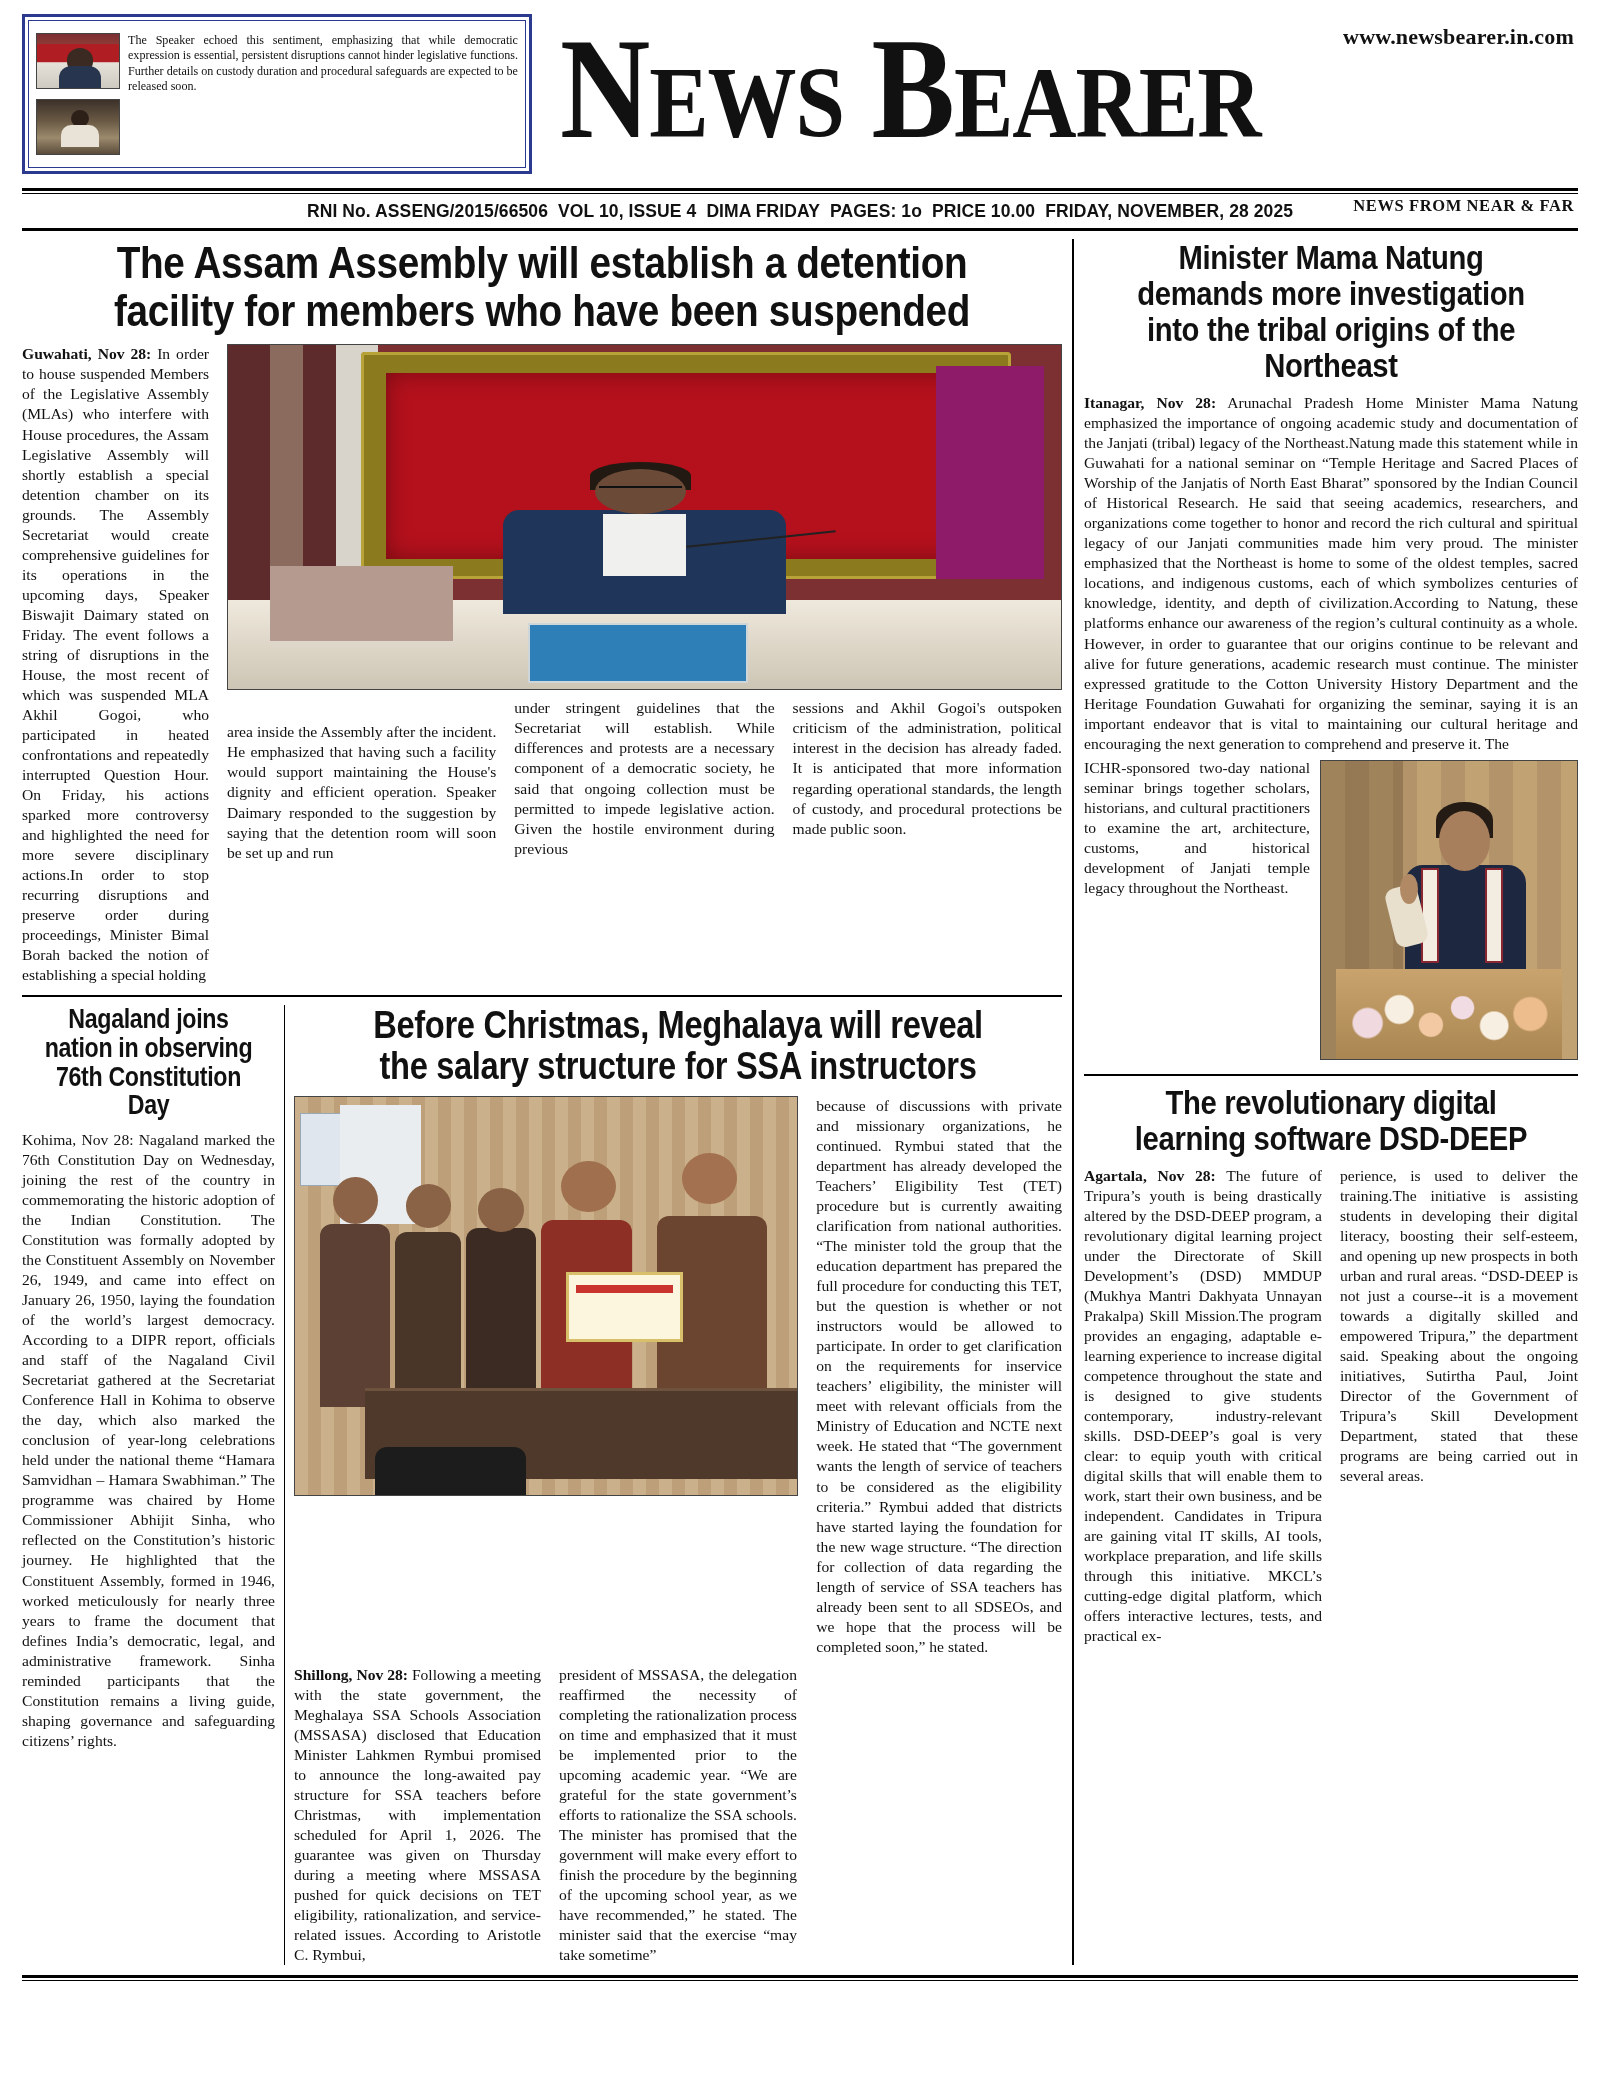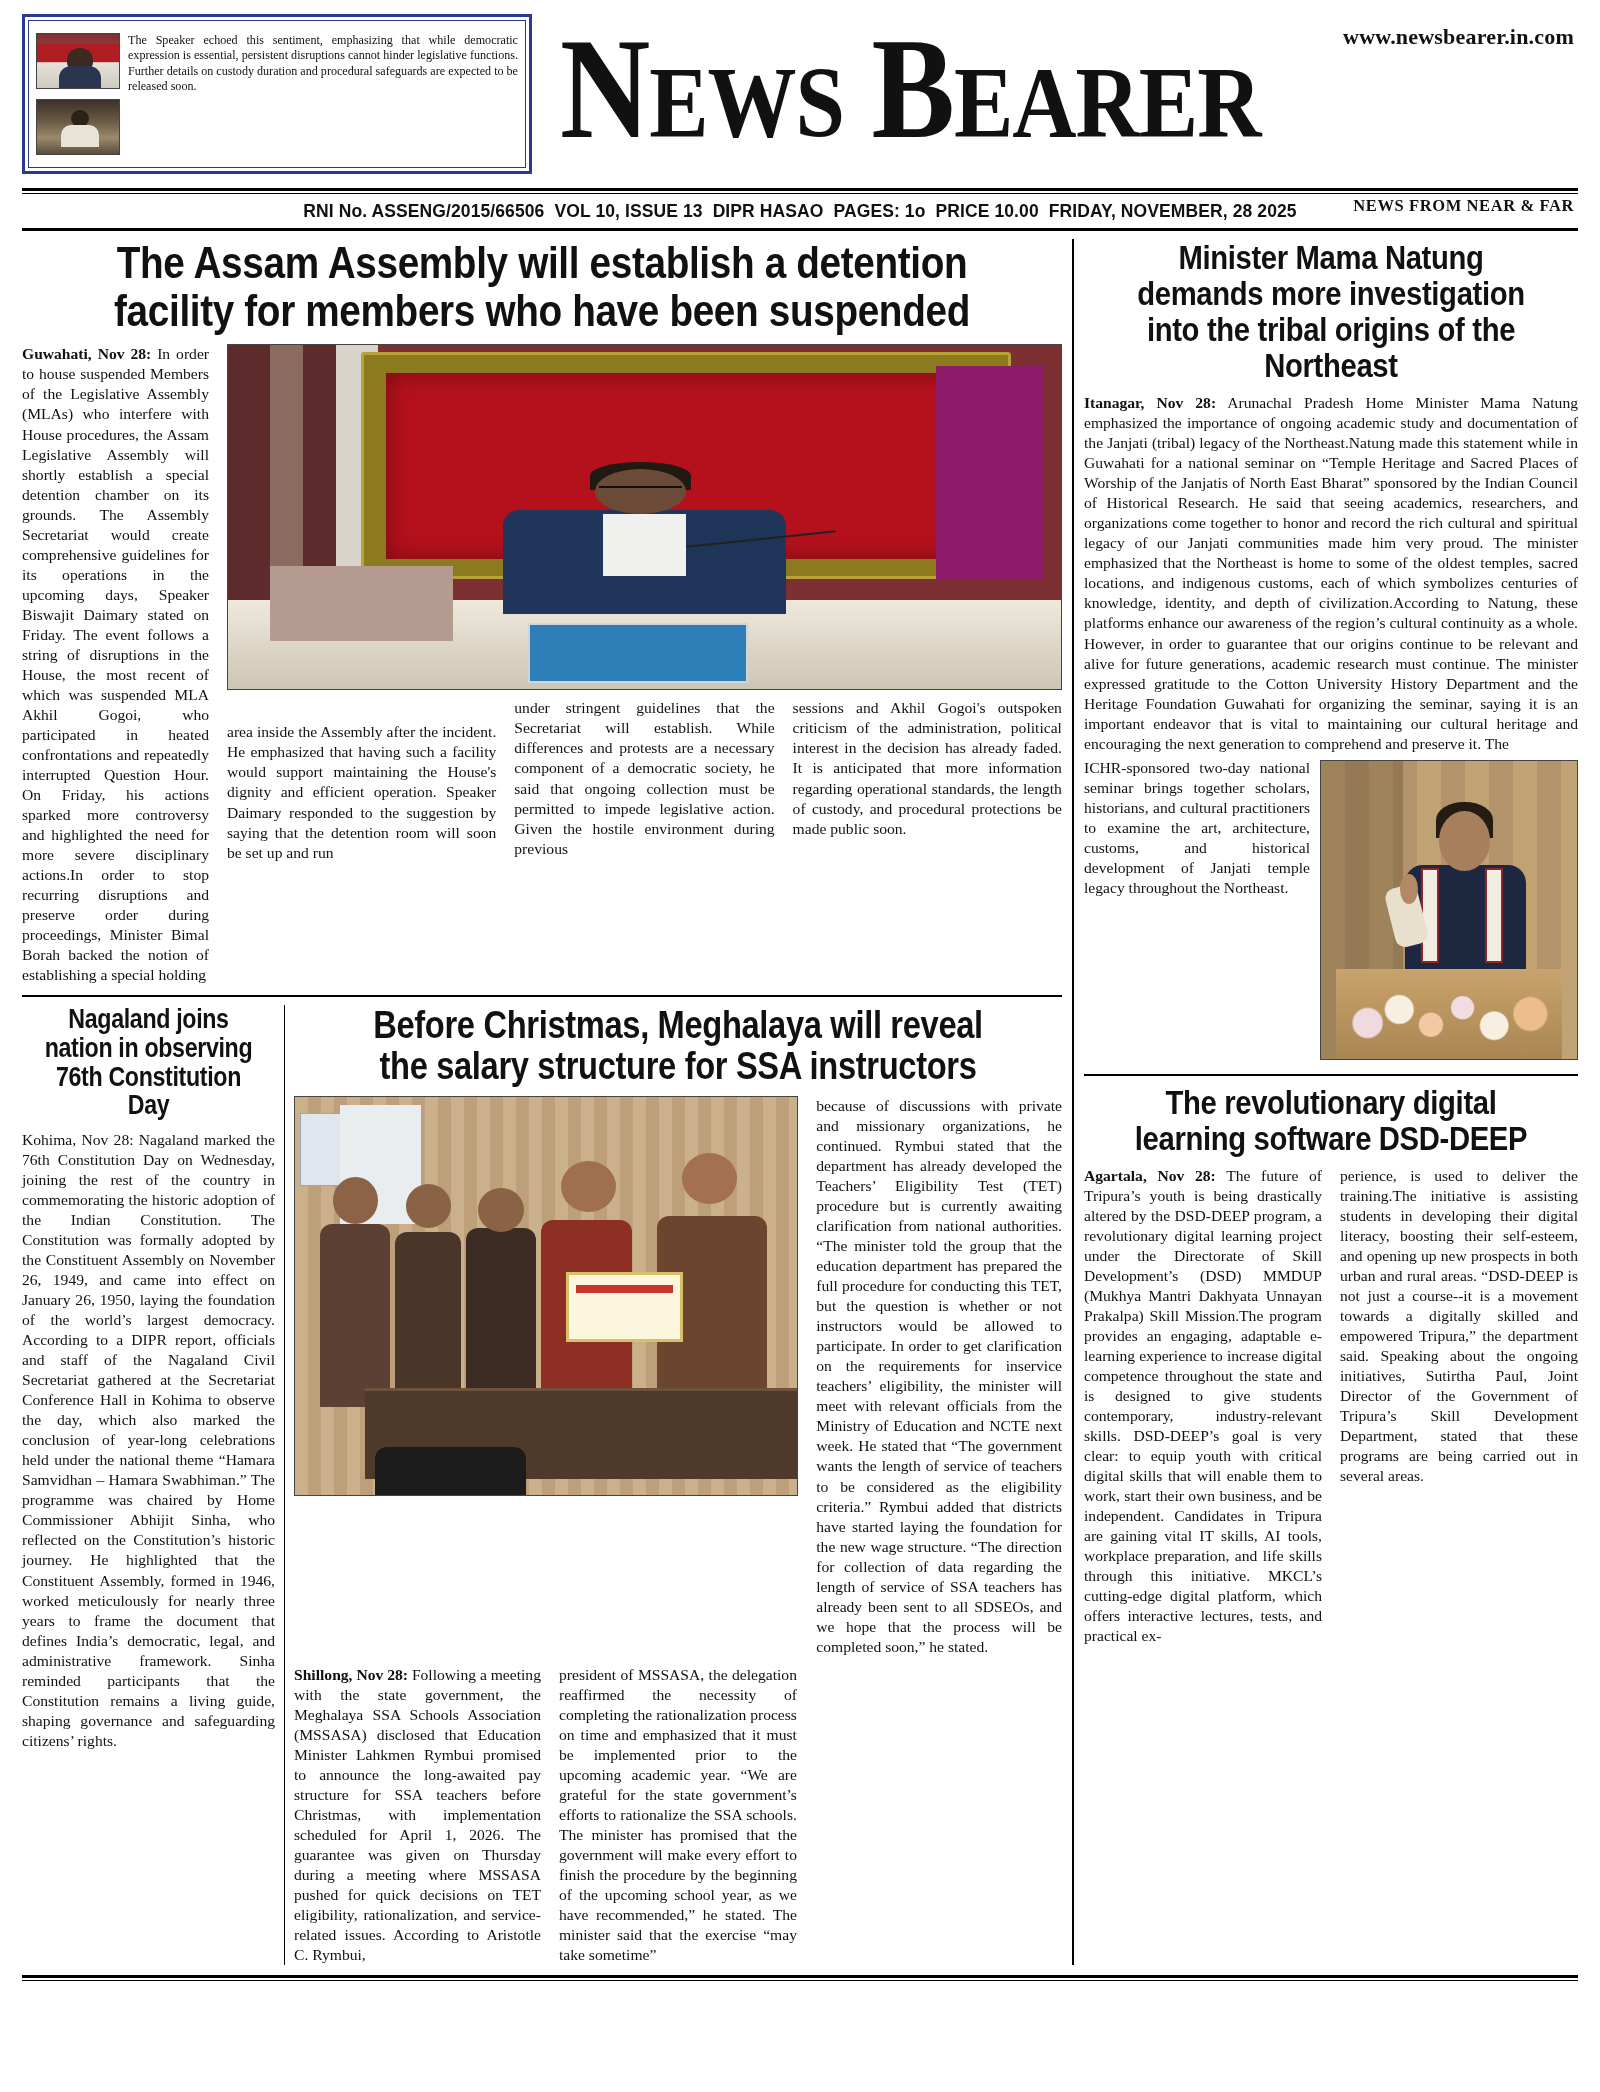--- a/index.html
+++ b/index.html
@@ -200,22 +200,22 @@
       <div class="site-url">www.newsbearer.in.com</div>
       <div class="logo"><span class="cap">N</span><span class="sc">EWS</span><span class="gap"></span><span class="cap">B</span><span class="sc">EARER</span></div>
       <div class="tagline">NEWS FROM NEAR &amp; FAR</div>
     </div>
   </div>
 
   <div class="rule-thick"></div>
   <div class="rule-thin"></div>
   <div class="infobar">
     <span>RNI No. ASSENG/2015/66506</span>
-    <span>VOL 10,  ISSUE  13</span>
-    <span>DIPR HASAO</span>
+    <span>VOL 10,  ISSUE  4</span>
+    <span>DIMA FRIDAY</span>
     <span>PAGES: 1o</span>
     <span>PRICE 10.00</span>
     <span>FRIDAY, NOVEMBER, 28 2025</span>
   </div>
   <div class="rule-after-info"></div>
 
   <div class="body-grid">
 
     <div class="left-zone">
 

